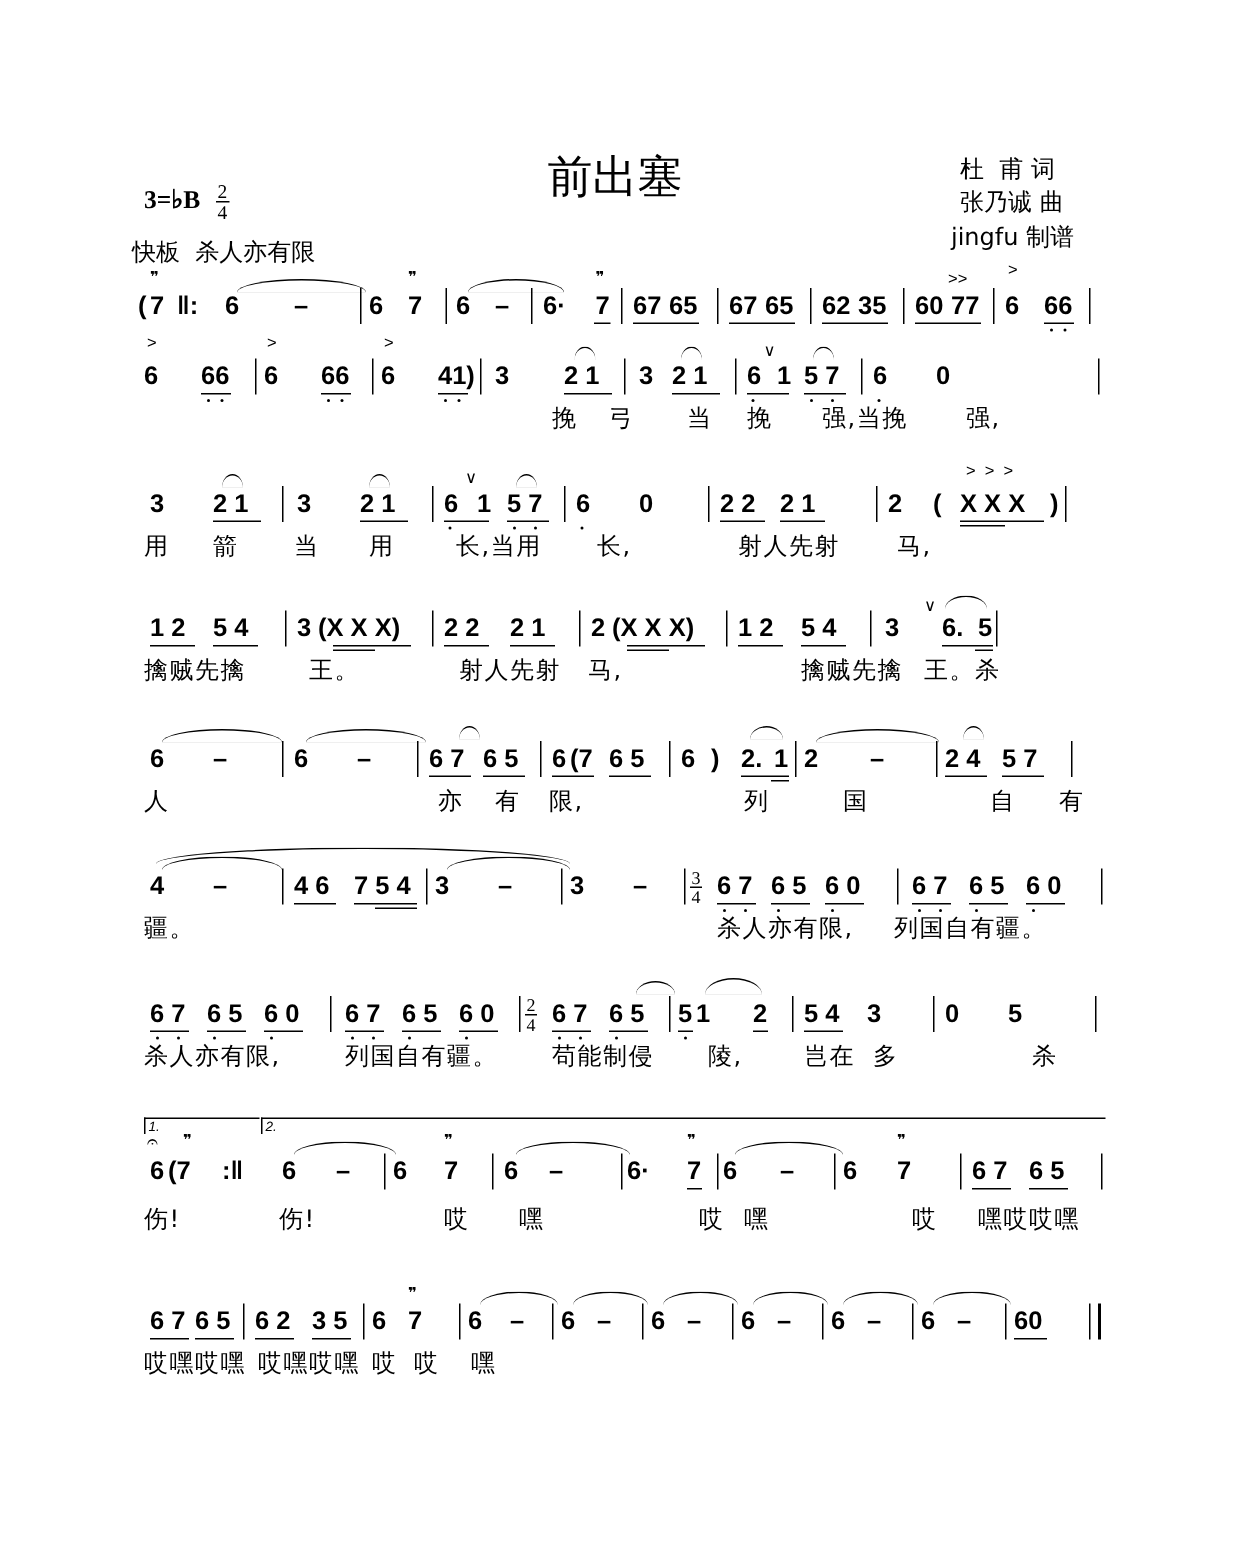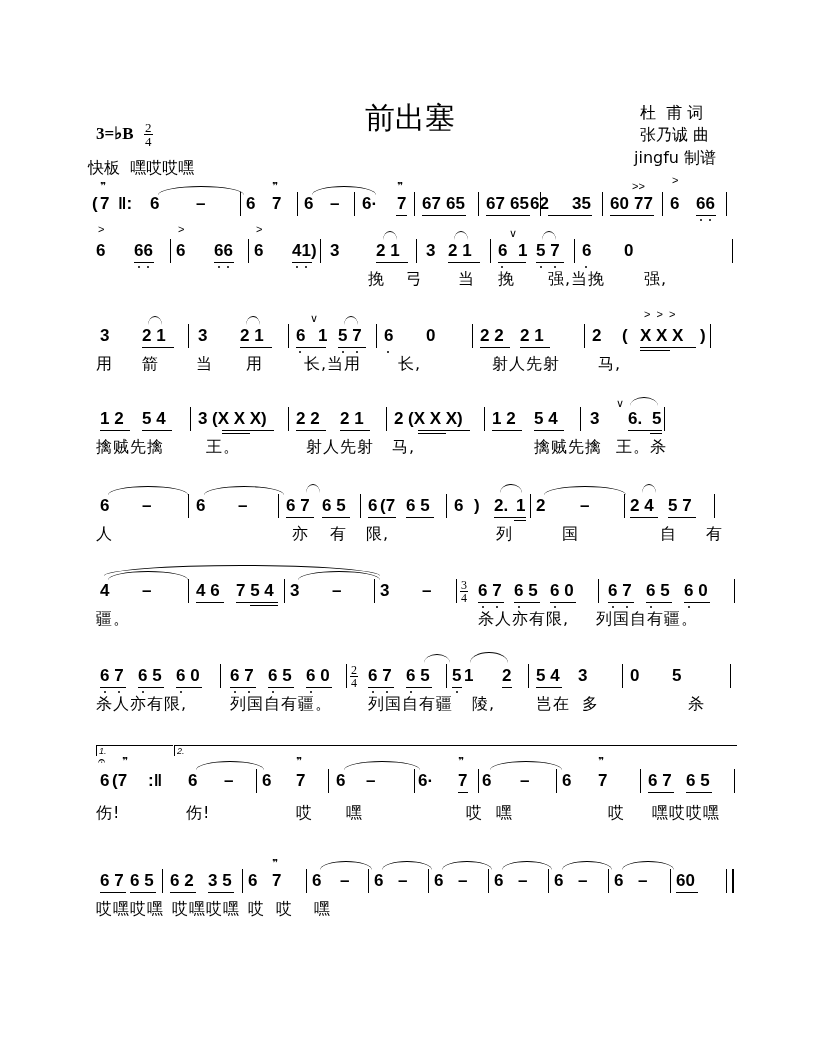--- a/index.html
+++ b/index.html
@@ -30,21 +30,21 @@
 <body>
 
 <div class="abs title" style="left:365px; top:98px;">前出塞</div>
 <div class="abs meta" style="left:640px; top:103px; white-space:pre;">杜  甫 词</div>
 <div class="abs meta" style="left:640px; top:125px;">张乃诚 曲</div>
 <div class="abs meta" style="left:634px; top:148px;">jingfu 制谱</div>
 <div class="abs" style="left:96px; top:121px;">
   <span class="key">3=♭B</span>
   <span class="frac"><span class="num">2</span><span>4</span></span>
 </div>
-<div class="abs meta" style="left:88px; top:158px; white-space:pre;">快板  嘿哎哎嘿</div>
+<div class="abs meta" style="left:88px; top:158px; white-space:pre;">快板  杀人亦有限</div>
 
 <div class="row" style="top:178px; left:92px;">
   <div class="notes">
     <span class="n" style="left:0">(</span>
     <span class="n" style="left:8px">7</span>
     <span class="orn" style="left:8px">❞</span>
     <span class="n" style="left:26px">‖:</span>
     <span class="n" style="left:58px">6</span>
     <div class="slur" style="left:66px; top:8px; width:86px;"></div>
     <span class="n" style="left:104px">–</span>
@@ -63,21 +63,21 @@
     <div class="ul" style="left:304px; top:37px; width:11px;"></div>
     <div class="bar" style="left:322px"></div>
     <span class="n" style="left:330px">67</span>
       <span class="n" style="left:354px">65</span>
     <div class="ul" style="left:330px; top:37px; width:44px;"></div>
     <div class="bar" style="left:386px"></div>
     <span class="n" style="left:394px">67</span>
       <span class="n" style="left:418px">65</span>
     <div class="ul" style="left:394px; top:37px; width:44px;"></div>
     <div class="bar" style="left:448px"></div>
-    <span class="n" style="left:438px">62</span>
+    <span class="n" style="left:456px">62</span>
       <span class="n" style="left:480px">35</span>
     <div class="ul" style="left:456px; top:37px; width:44px;"></div>
     <div class="bar" style="left:510px"></div>
     <span class="n" style="left:518px">60</span>
       <span class="n" style="left:542px">77</span>
     <span class="acc" style="left:540px; top:2px">&gt;&gt;</span>
     <div class="ul" style="left:518px; top:37px; width:44px;"></div>
     <div class="bar" style="left:570px"></div>
     <span class="n" style="left:578px">6</span>
       <span class="acc" style="left:580px; top:-4px">&gt;</span>
@@ -403,21 +403,21 @@
       <div class="ul" style="left:440px; top:37px; width:26px;"></div>
     <span class="n" style="left:482px">3</span>
     <div class="bar" style="left:526px"></div>
     <span class="n" style="left:534px">0</span>
     <span class="n" style="left:576px">5</span>
     <div class="bar" style="left:634px"></div>
   </div>
   <div class="lyrics">
     <span class="lyr" style="left:0">杀人亦有限,</span>
     <span class="lyr" style="left:134px">列国自有疆。</span>
-    <span class="lyr" style="left:272px">列国自有疆</span>
+    <span class="lyr" style="left:272px">苟能制侵</span>
     <span class="lyr" style="left:376px">陵,</span>
     <span class="lyr" style="left:440px">岂在</span>
     <span class="lyr" style="left:486px">多</span>
     <span class="lyr" style="left:592px">杀</span>
   </div>
 </div>
 
 <div class="row" style="top:745px;">
   <div class="volta" style="left:0; top:0; width:74px;"><span>1.</span></div>
   <div class="volta" style="left:78px; top:0; width:560px;"><span>2.</span></div>

